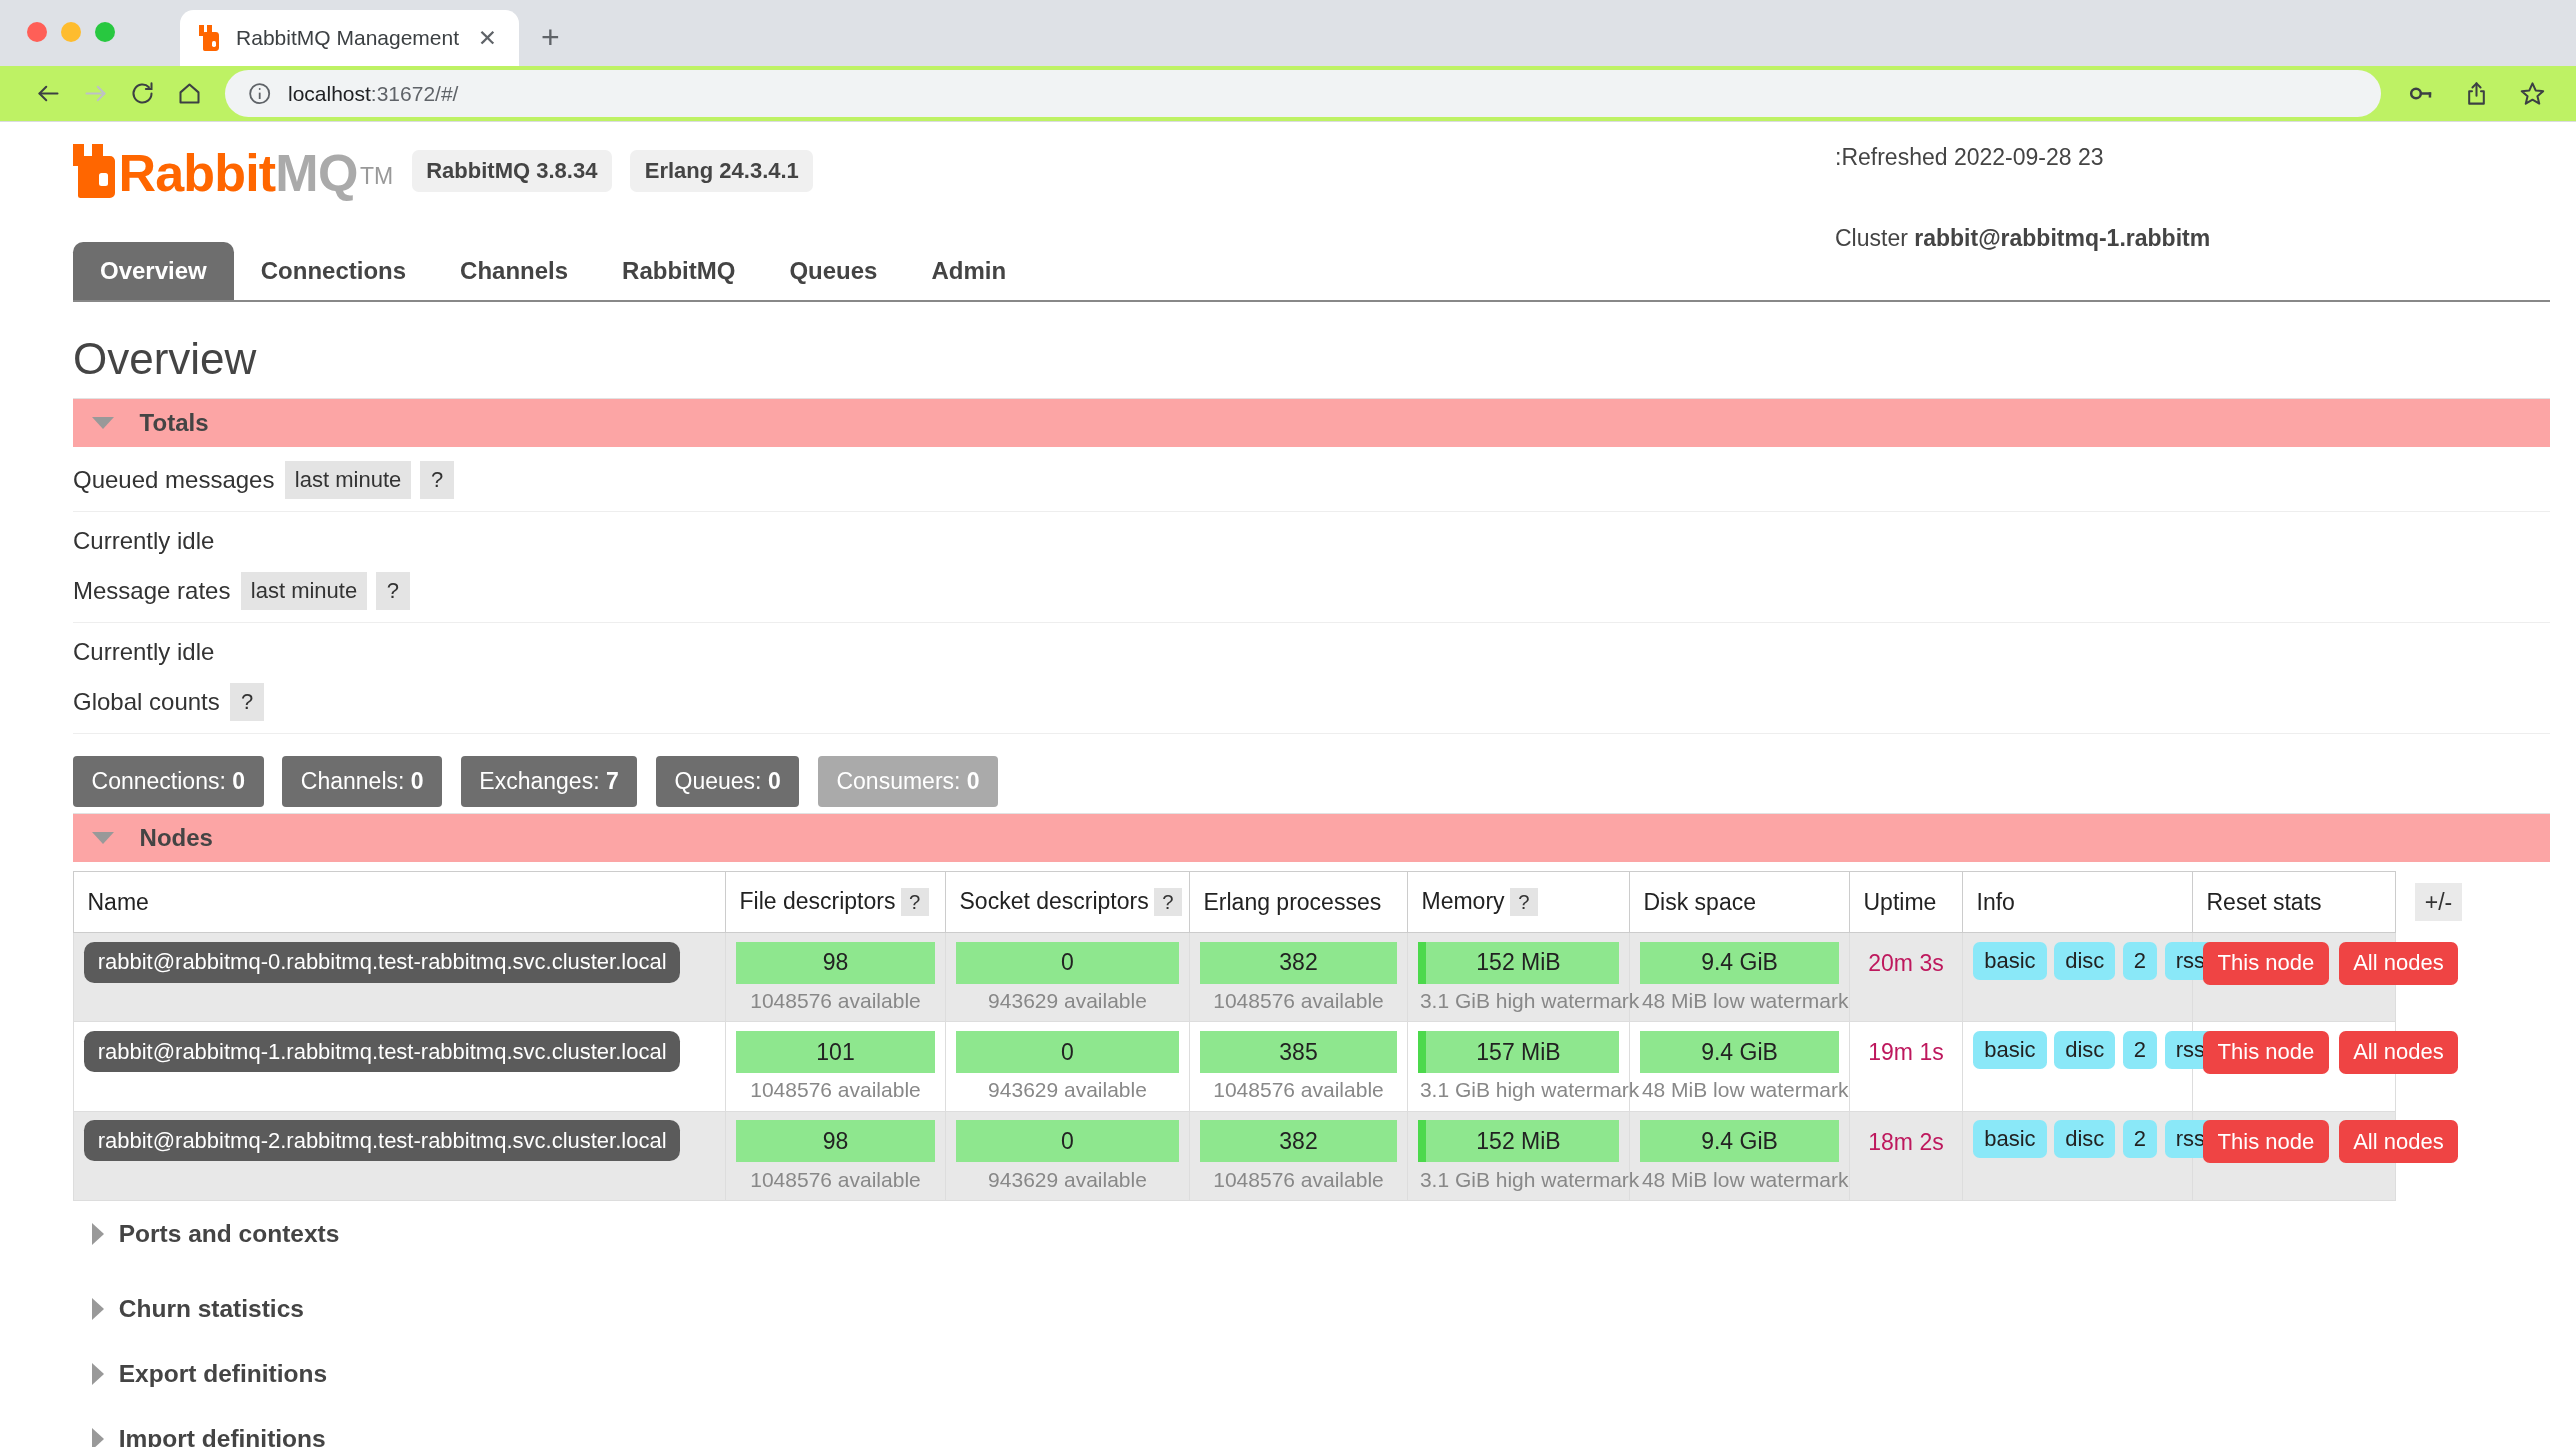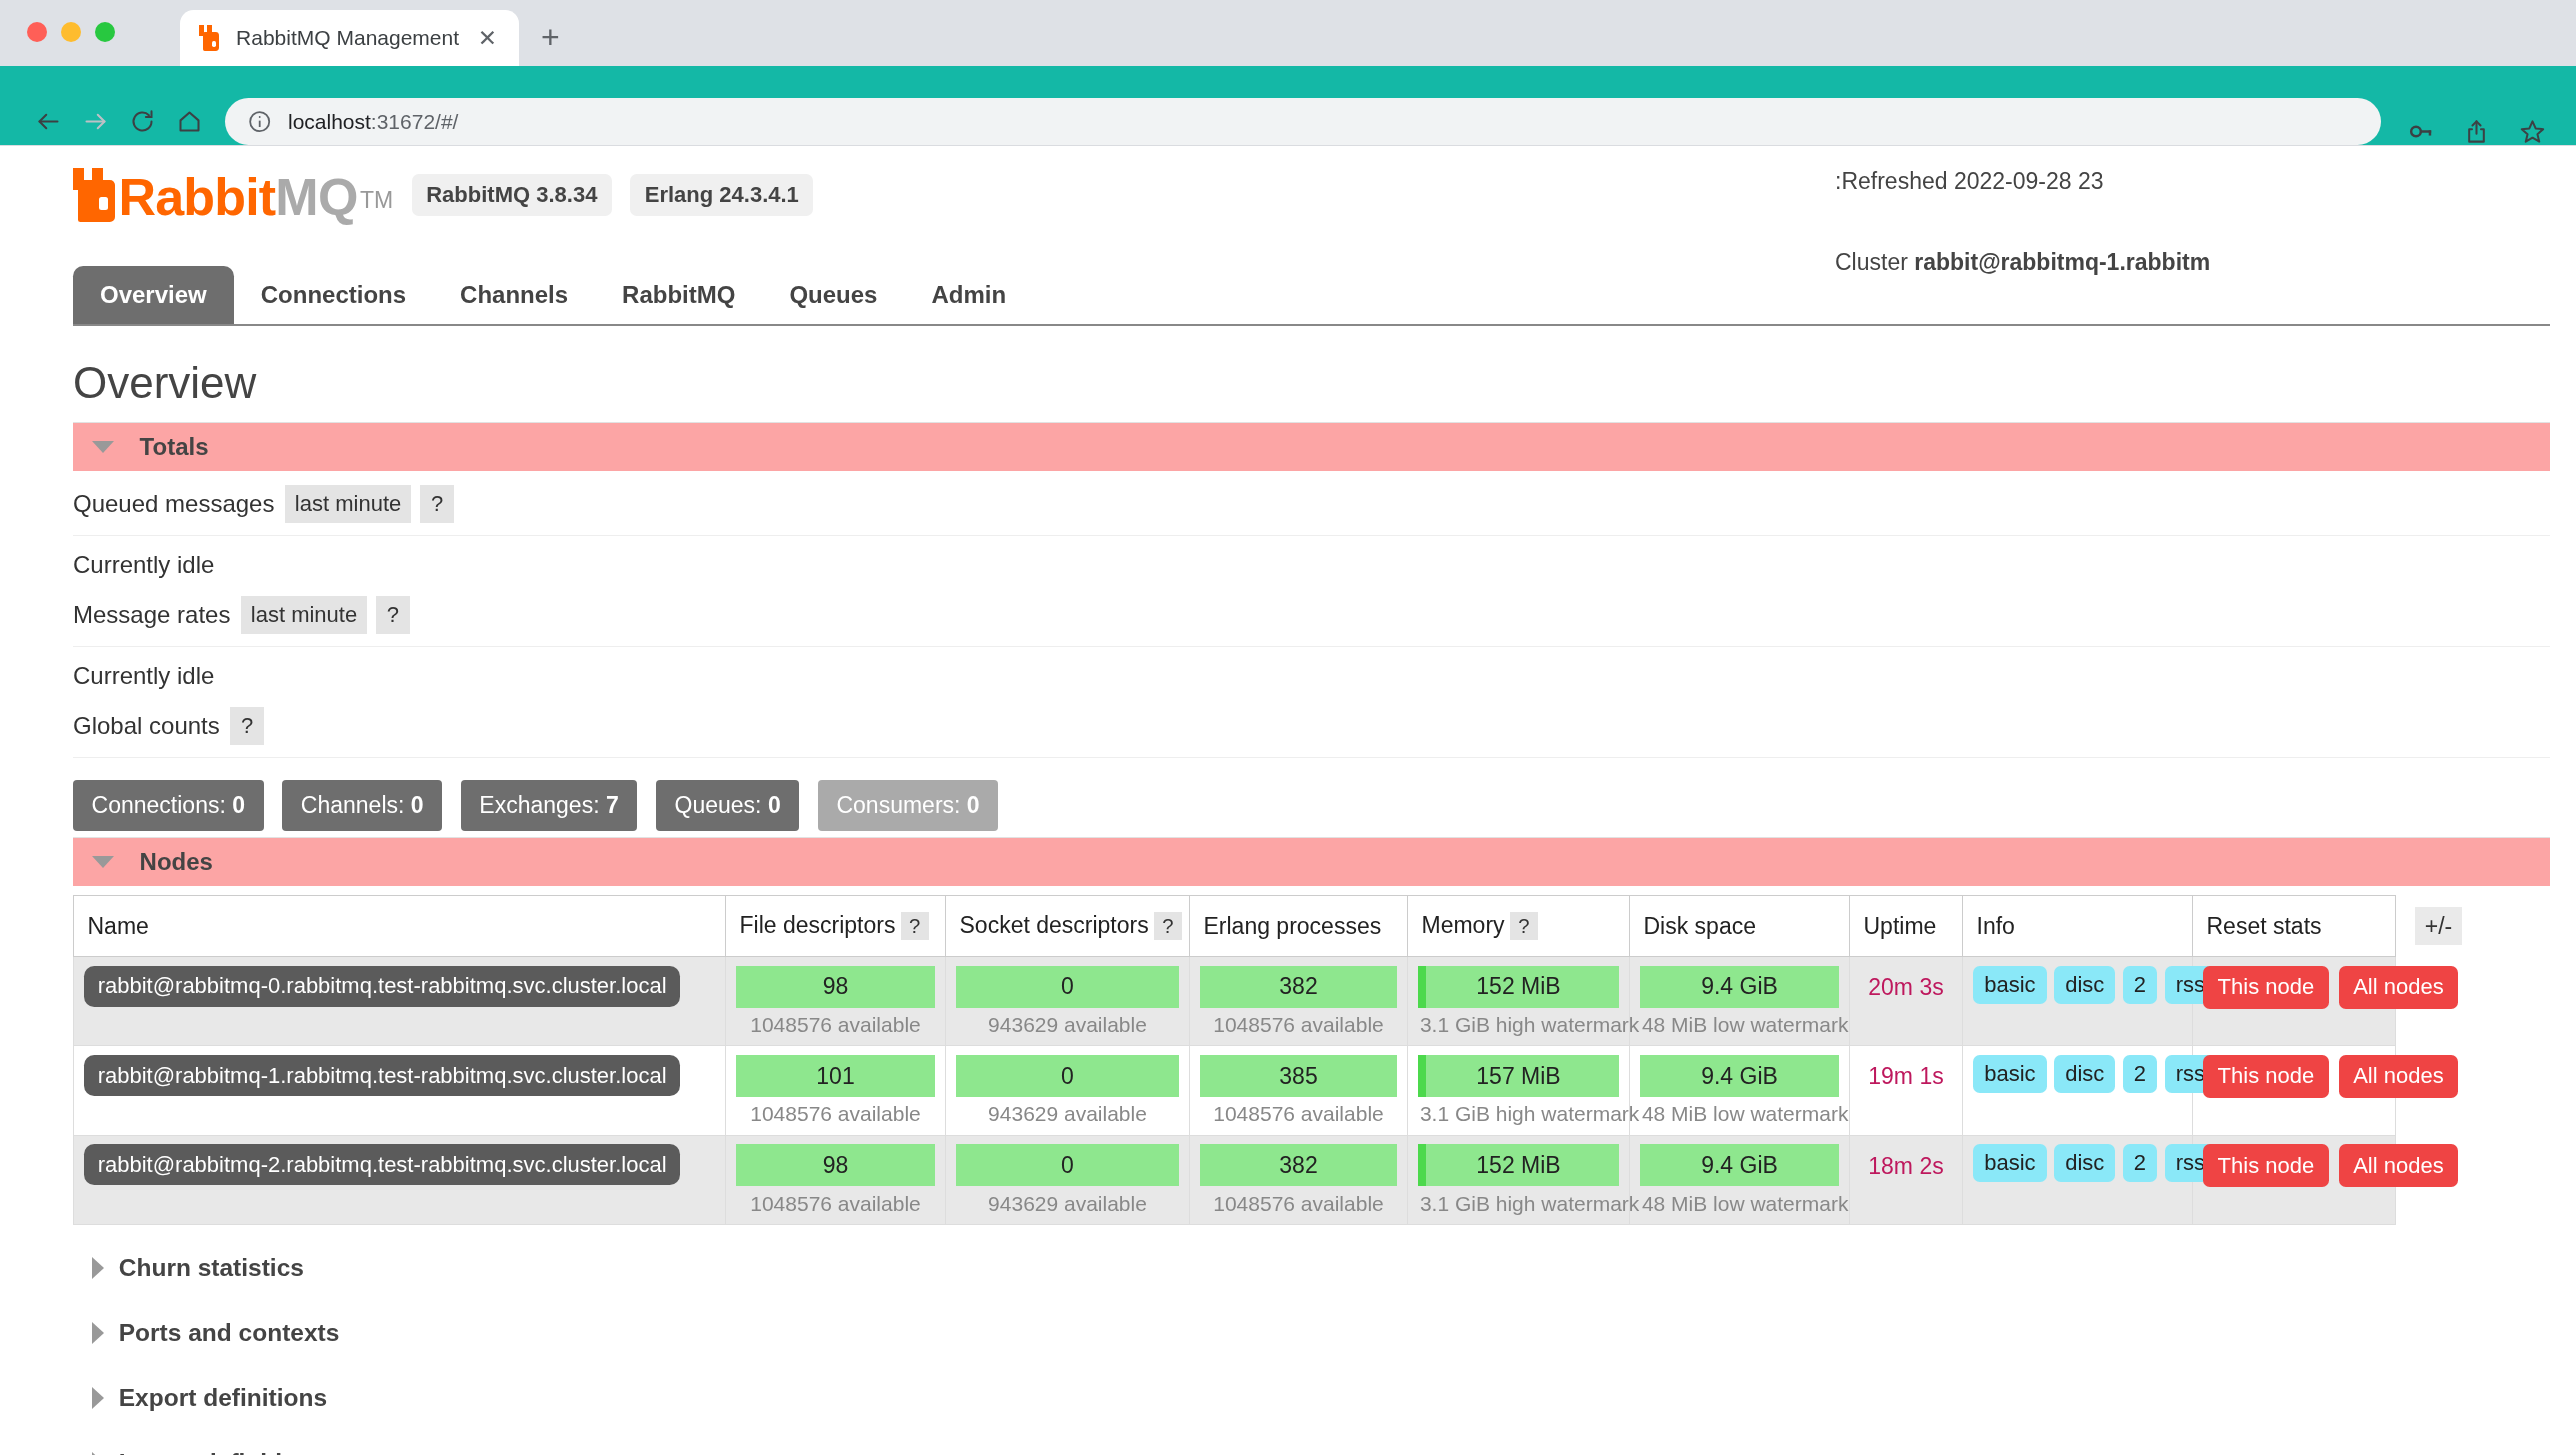--- a/index.html
+++ b/index.html
@@ -95,24 +95,24 @@
     font-size: 32px;
     color: #5f6368;
     line-height: 1;
     padding-bottom: 13.5px;
     cursor: pointer;
     font-weight: 300;
   }
 
   .toolbar {
     width: 100%;
-    height: 80px;
-    background: #14b8a6;
-    display: flex;
-    align-items: flex-end;
+    height: 56px;
+    background: #bef264;
+    display: flex;
+    align-items: center;
     padding: 0 25.4px;
     border-bottom: 1.7px solid #dadce0;
   }
   .nav-btn {
     width: 47px; height: 47px;
     display: flex; align-items: center; justify-content: center;
     cursor: pointer;
     flex-shrink: 0;
   }
   .nav-btn svg { width: 27px; height: 27px; }
@@ -775,30 +775,30 @@
               <div class="reset-btns">
                 <span class="reset-btn">This node</span>
                 <span class="reset-btn">All nodes</span>
               </div>
             </td>
         <td class="plain-td"></td>
       </tr>
     </tbody>
   </table>
 
+  <div class="collapsed-section">
+    <span class="caret-right"></span>
+    <span class="collapsed-title">Ports and contexts</span>
+  </div>
   <div class="collapsed-section" style="margin-top:10.2px;">
     <span class="caret-right"></span>
     <span class="collapsed-title">Churn statistics</span>
   </div>
   <div class="collapsed-section">
     <span class="caret-right"></span>
-    <span class="collapsed-title">Ports and contexts</span>
-  </div>
-  <div class="collapsed-section">
-    <span class="caret-right"></span>
     <span class="collapsed-title">Export definitions</span>
   </div>
   <div class="collapsed-section">
     <span class="caret-right"></span>
     <span class="collapsed-title">Import definitions</span>
   </div>
 
  </div>
 </div>
 

